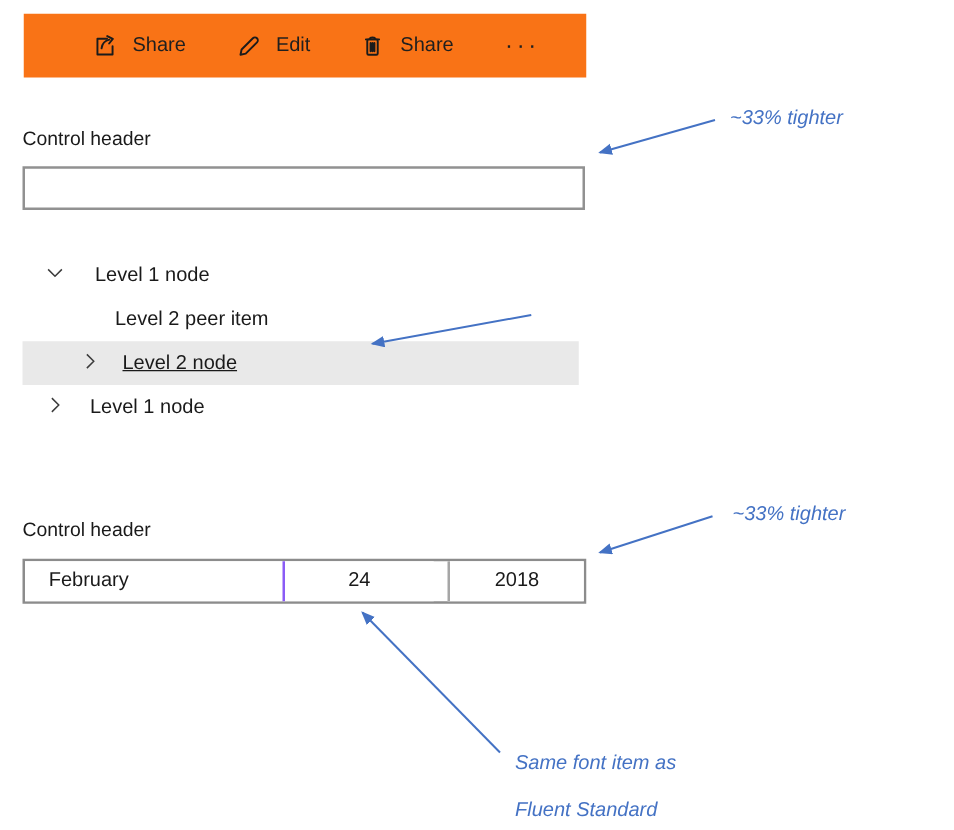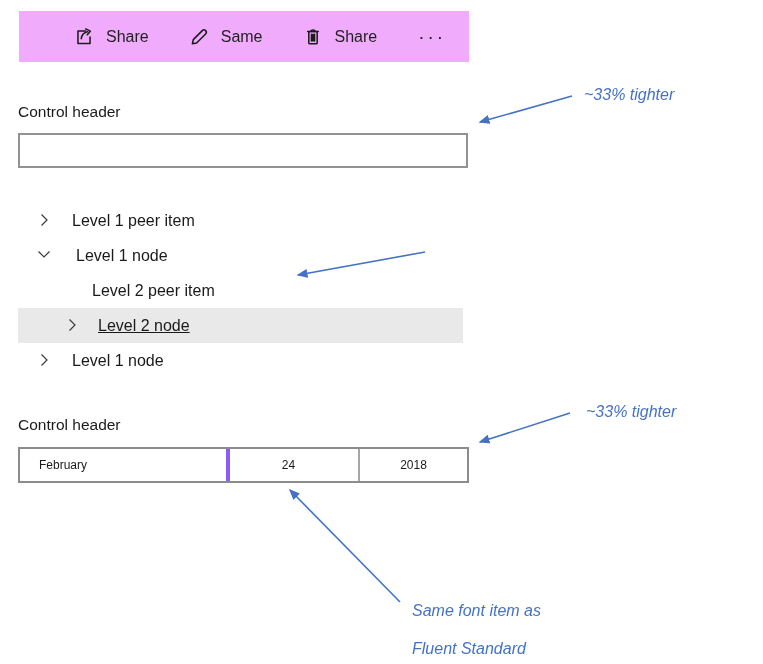--- a/index.html
+++ b/index.html
@@ -12,21 +12,21 @@
     position:relative;
     width:763px;height:664px;
     background:#ffffff;
     overflow:hidden;
   }
 
   
   .toolbar{
     position:absolute;left:19px;top:11px;
     width:450px;height:51px;
-    background:#f0abfc;
+    background:#f97316;
     display:flex;align-items:center;
     padding-left:54px;box-sizing:border-box;
   }
   .tb-btn{
     display:flex;align-items:center;gap:11px;
     border:none;background:transparent;padding:0;
     margin-right:39px;
     font-family:inherit;font-size:16px;color:#1f1f1f;
     cursor:default;
   }
@@ -76,26 +76,26 @@
 
   
   .datepicker{
     position:absolute;left:18px;top:447px;
     width:451px;height:36px;box-sizing:border-box;
     border:2px solid #8c8c8c;background:#ffffff;
     display:flex;
   }
   .dp-cell{
     display:flex;align-items:center;
-    font-size:12px;color:#1a1a1a;
+    font-size:16px;color:#1a1a1a;
     box-sizing:border-box;height:100%;
     background:#ffffff;
   }
   .dp-month{width:206px;padding-left:19px;}
-  .dp-day{width:121px;justify-content:center;border-left:4px solid #8b5cf6;}
+  .dp-day{width:121px;justify-content:center;border-left:2px solid #8b5cf6;}
   .dp-year{flex:1;justify-content:center;border-left:2px solid #a6a6a6;margin-left:11px;}
 
   
   .annot{
     position:absolute;
     font-style:italic;
     font-size:16px;color:#4472c4;
     line-height:38px;white-space:nowrap;
   }
   .annot.a1{left:584px;top:76px;}
@@ -123,21 +123,21 @@
         </svg>
       </span>
       <span>Share</span>
     </button>
     <button class="tb-btn">
       <span>
         <svg width="22" height="22" viewBox="0 0 20 20" fill="none" stroke="#1b1b1b" stroke-width="1.4" stroke-linecap="round" stroke-linejoin="round">
           <path d="M4.8 12.4 L13 4.2 C13.8 3.4 15.2 3.4 16 4.2 C16.8 5 16.8 6.4 16 7.2 L7.8 15.4 L4 16.2 Z"></path>
         </svg>
       </span>
-      <span>Same</span>
+      <span>Edit</span>
     </button>
     <button class="tb-btn">
       <span>
         <svg width="22" height="22" viewBox="0 0 20 20" fill="none" stroke="#1b1b1b" stroke-width="1.4" stroke-linecap="round" stroke-linejoin="round">
           <path d="M8.2 4.6 C8.2 3.2 11.8 3.2 11.8 4.6"></path>
           <path d="M5.2 5 H14.8"></path>
           <rect x="6.2" y="5" width="7.6" height="11.2" rx="1"></rect>
           <path d="M8.6 7.6 V13.6 M10 7.6 V13.6 M11.4 7.6 V13.6"></path>
         </svg>
       </span>
@@ -145,28 +145,20 @@
     </button>
     <button class="tb-more">
       <span>···</span>
     </button>
   </div>
 
   <div class="ctl-header h1">Control header</div>
   <input class="textbox" type="text" value="" style="">
 
   <div class="tree">
-    <div class="tree-row row-1">
-      <span class="chev">
-        <svg width="16" height="16" viewBox="0 0 16 16" fill="none" stroke="#3c3c3c" stroke-width="1.2">
-            <polyline points="5.5,3.5 11,9 5.5,14.5"></polyline>
-          </svg>
-      </span>
-      <span class="lbl">Level 1 peer item</span>
-    </div>
     <div class="tree-row row-2">
       <span class="chev">
         <svg width="20" height="16" viewBox="0 0 20 16" fill="none" stroke="#3c3c3c" stroke-width="1.2">
             <polyline points="4.5,5.5 10,11 15.5,5.5"></polyline>
           </svg>
       </span>
       <span class="lbl">Level 1 node</span>
     </div>
     <div class="tree-row row-3">
       <span class="lbl">Level 2 peer item</span>

